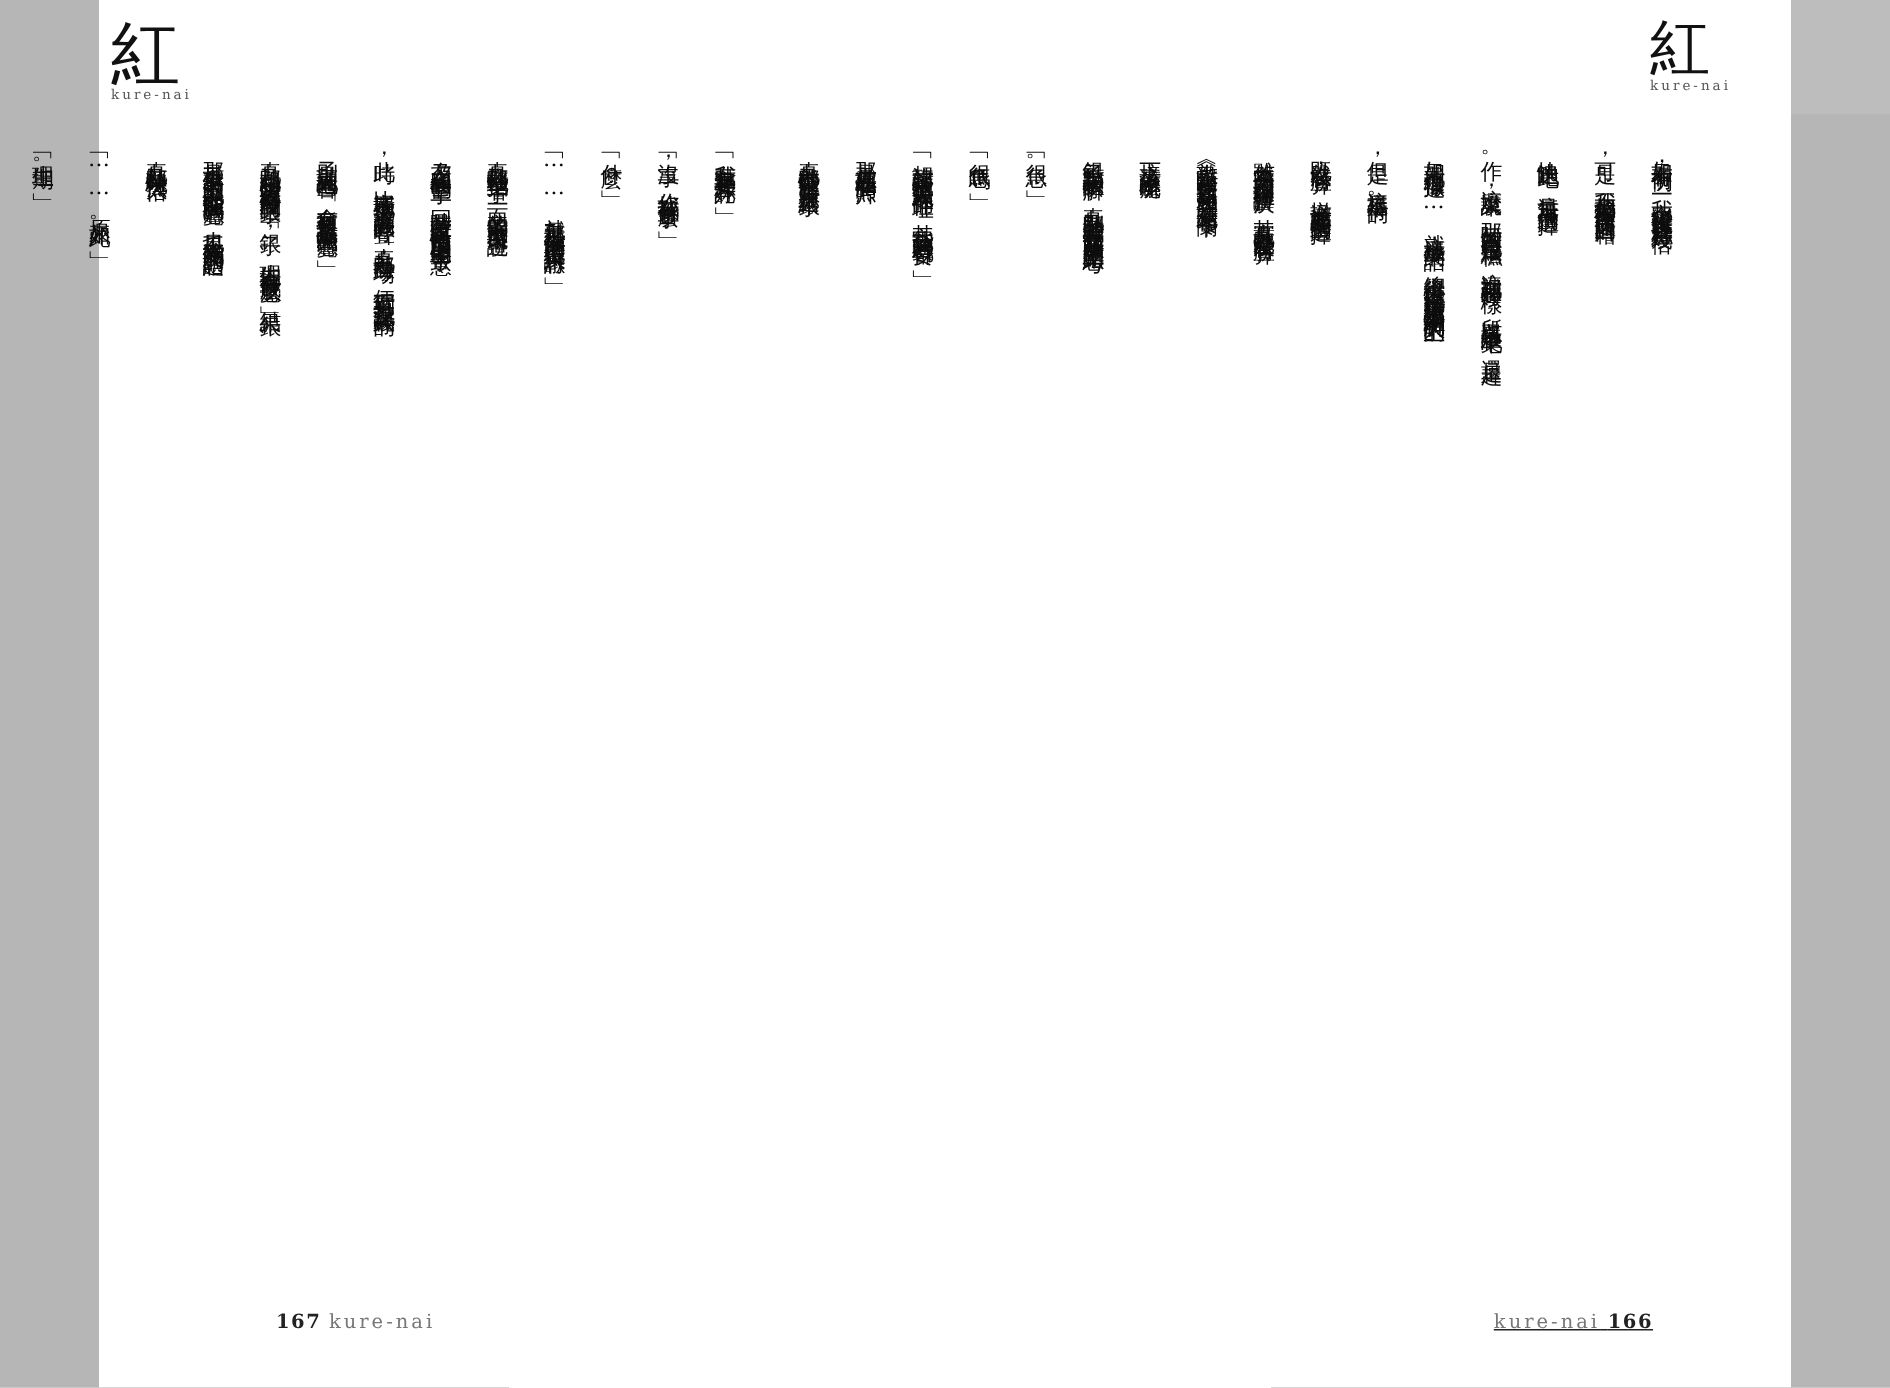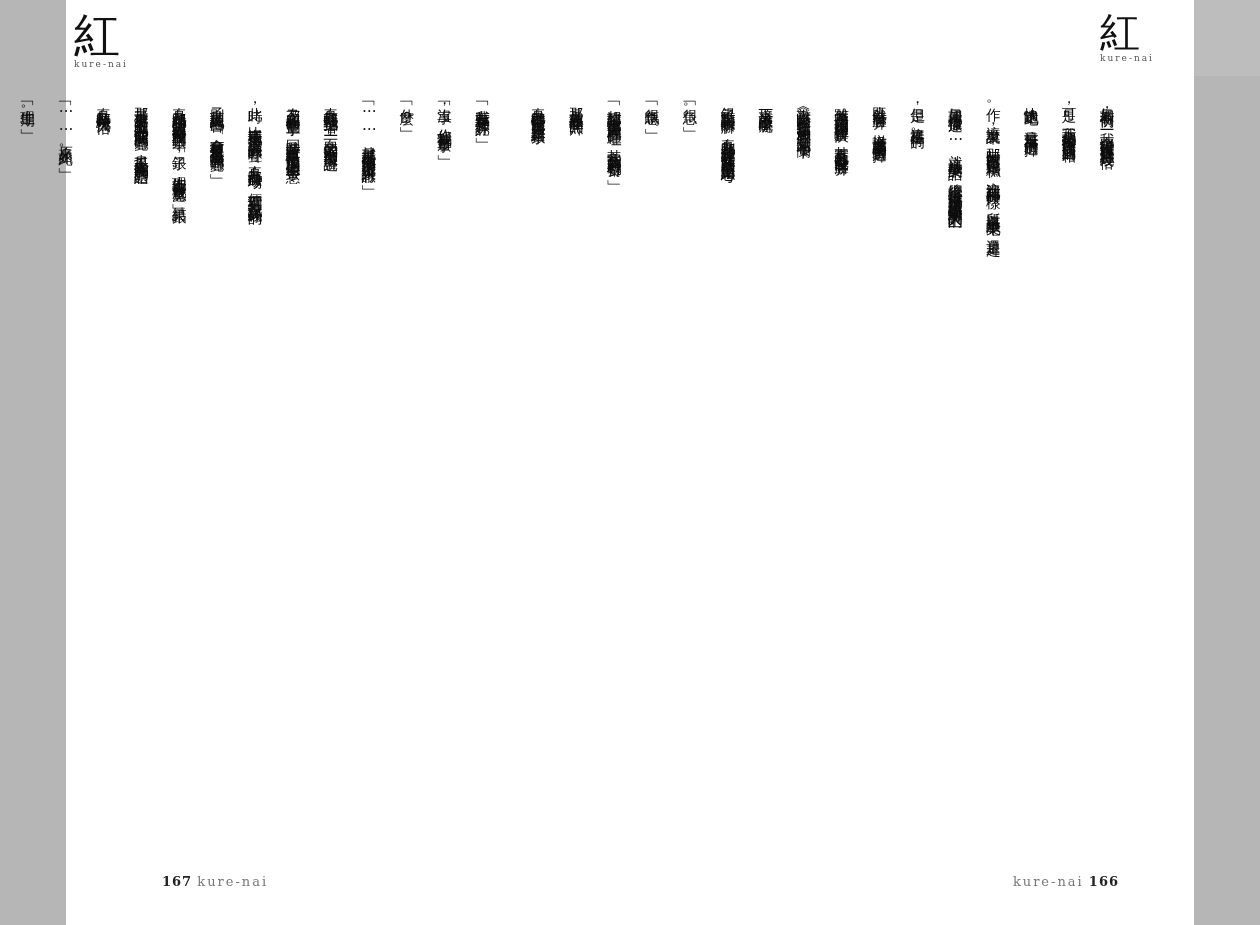--- a/index.html
+++ b/index.html
@@ -90,22 +90,22 @@
   .folio {
     position: absolute;
     bottom: 36px;
     font-family: "DejaVu Serif", serif;
     font-size: 13px;
     color: #222;
     letter-spacing: 1px;
   }
   .folio .num { font-weight: bold; }
   .folio .word { color: #777; letter-spacing: 2px; }
-  .folio-left { left: 96px; }
-  .folio-right { right: 75px; }
+  .folio-left { left: 118px; }
+  .folio-right { right: 92px; text-decoration: underline; }
 </style>
 </head>
 <body>
 
 <div class="corner-block corner-1"></div>
 <div class="corner-block corner-2"></div>
 
 <div class="sheet">
 
   <div class="logo logo-left">

